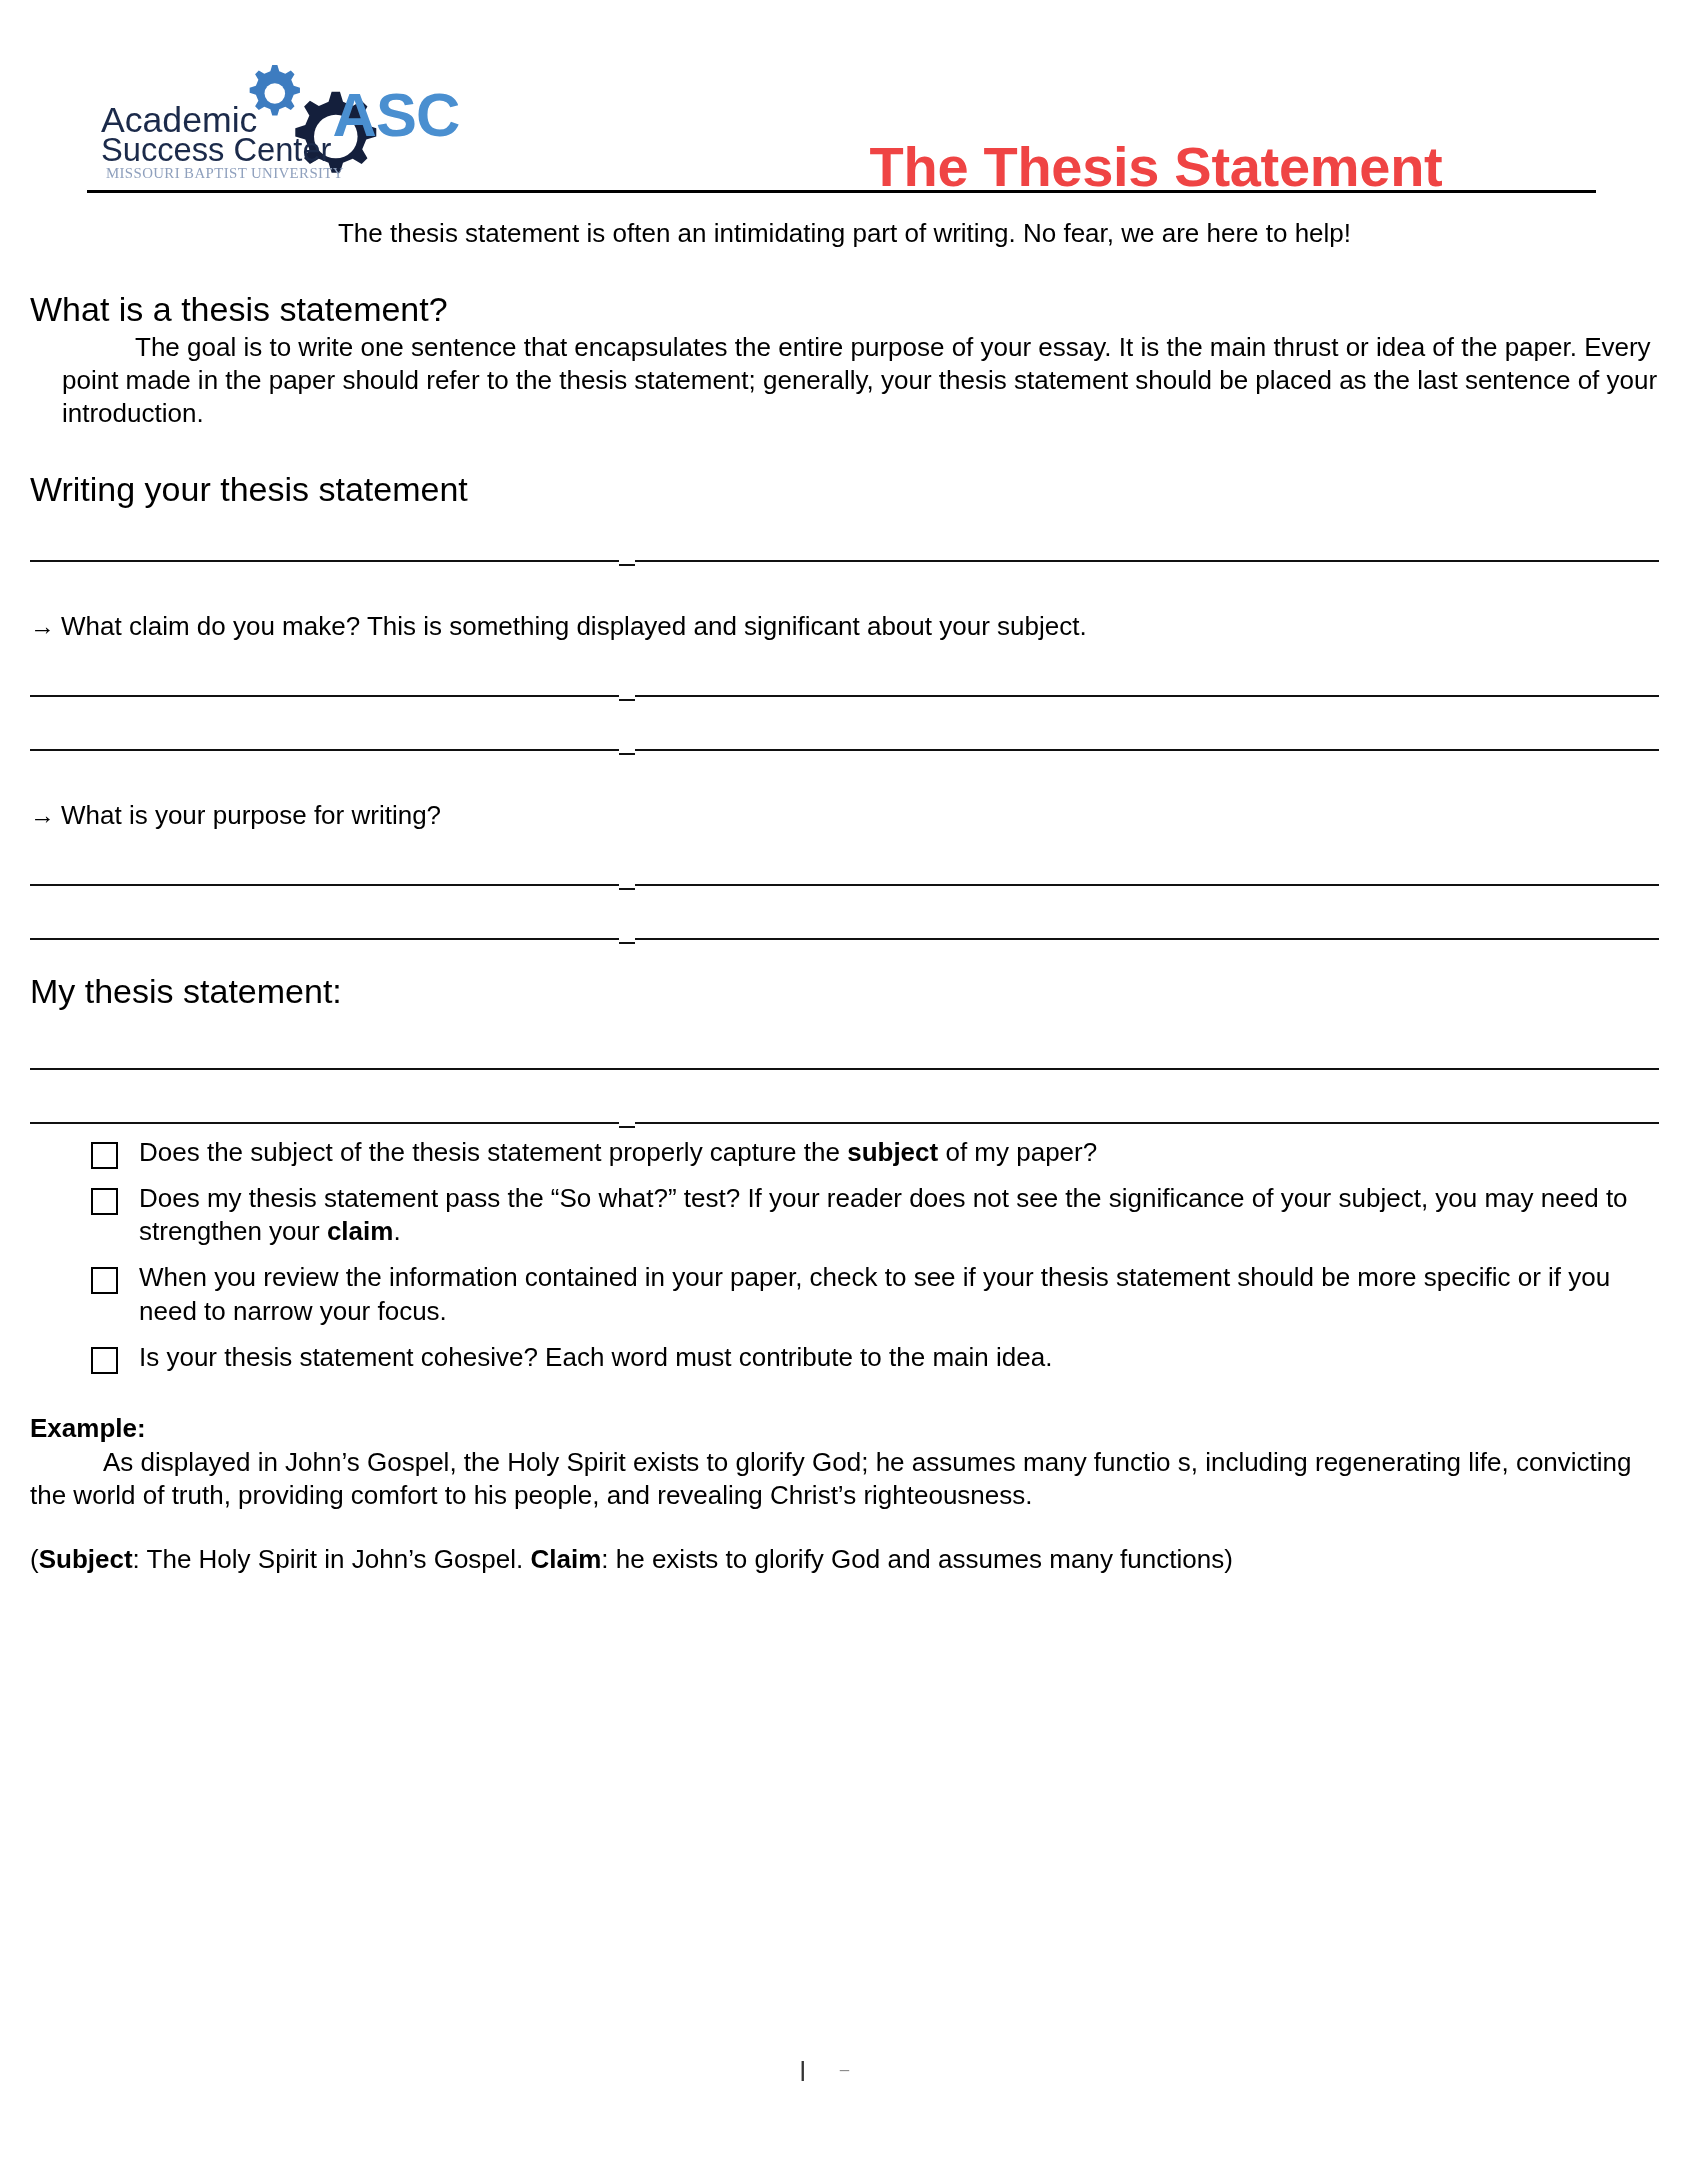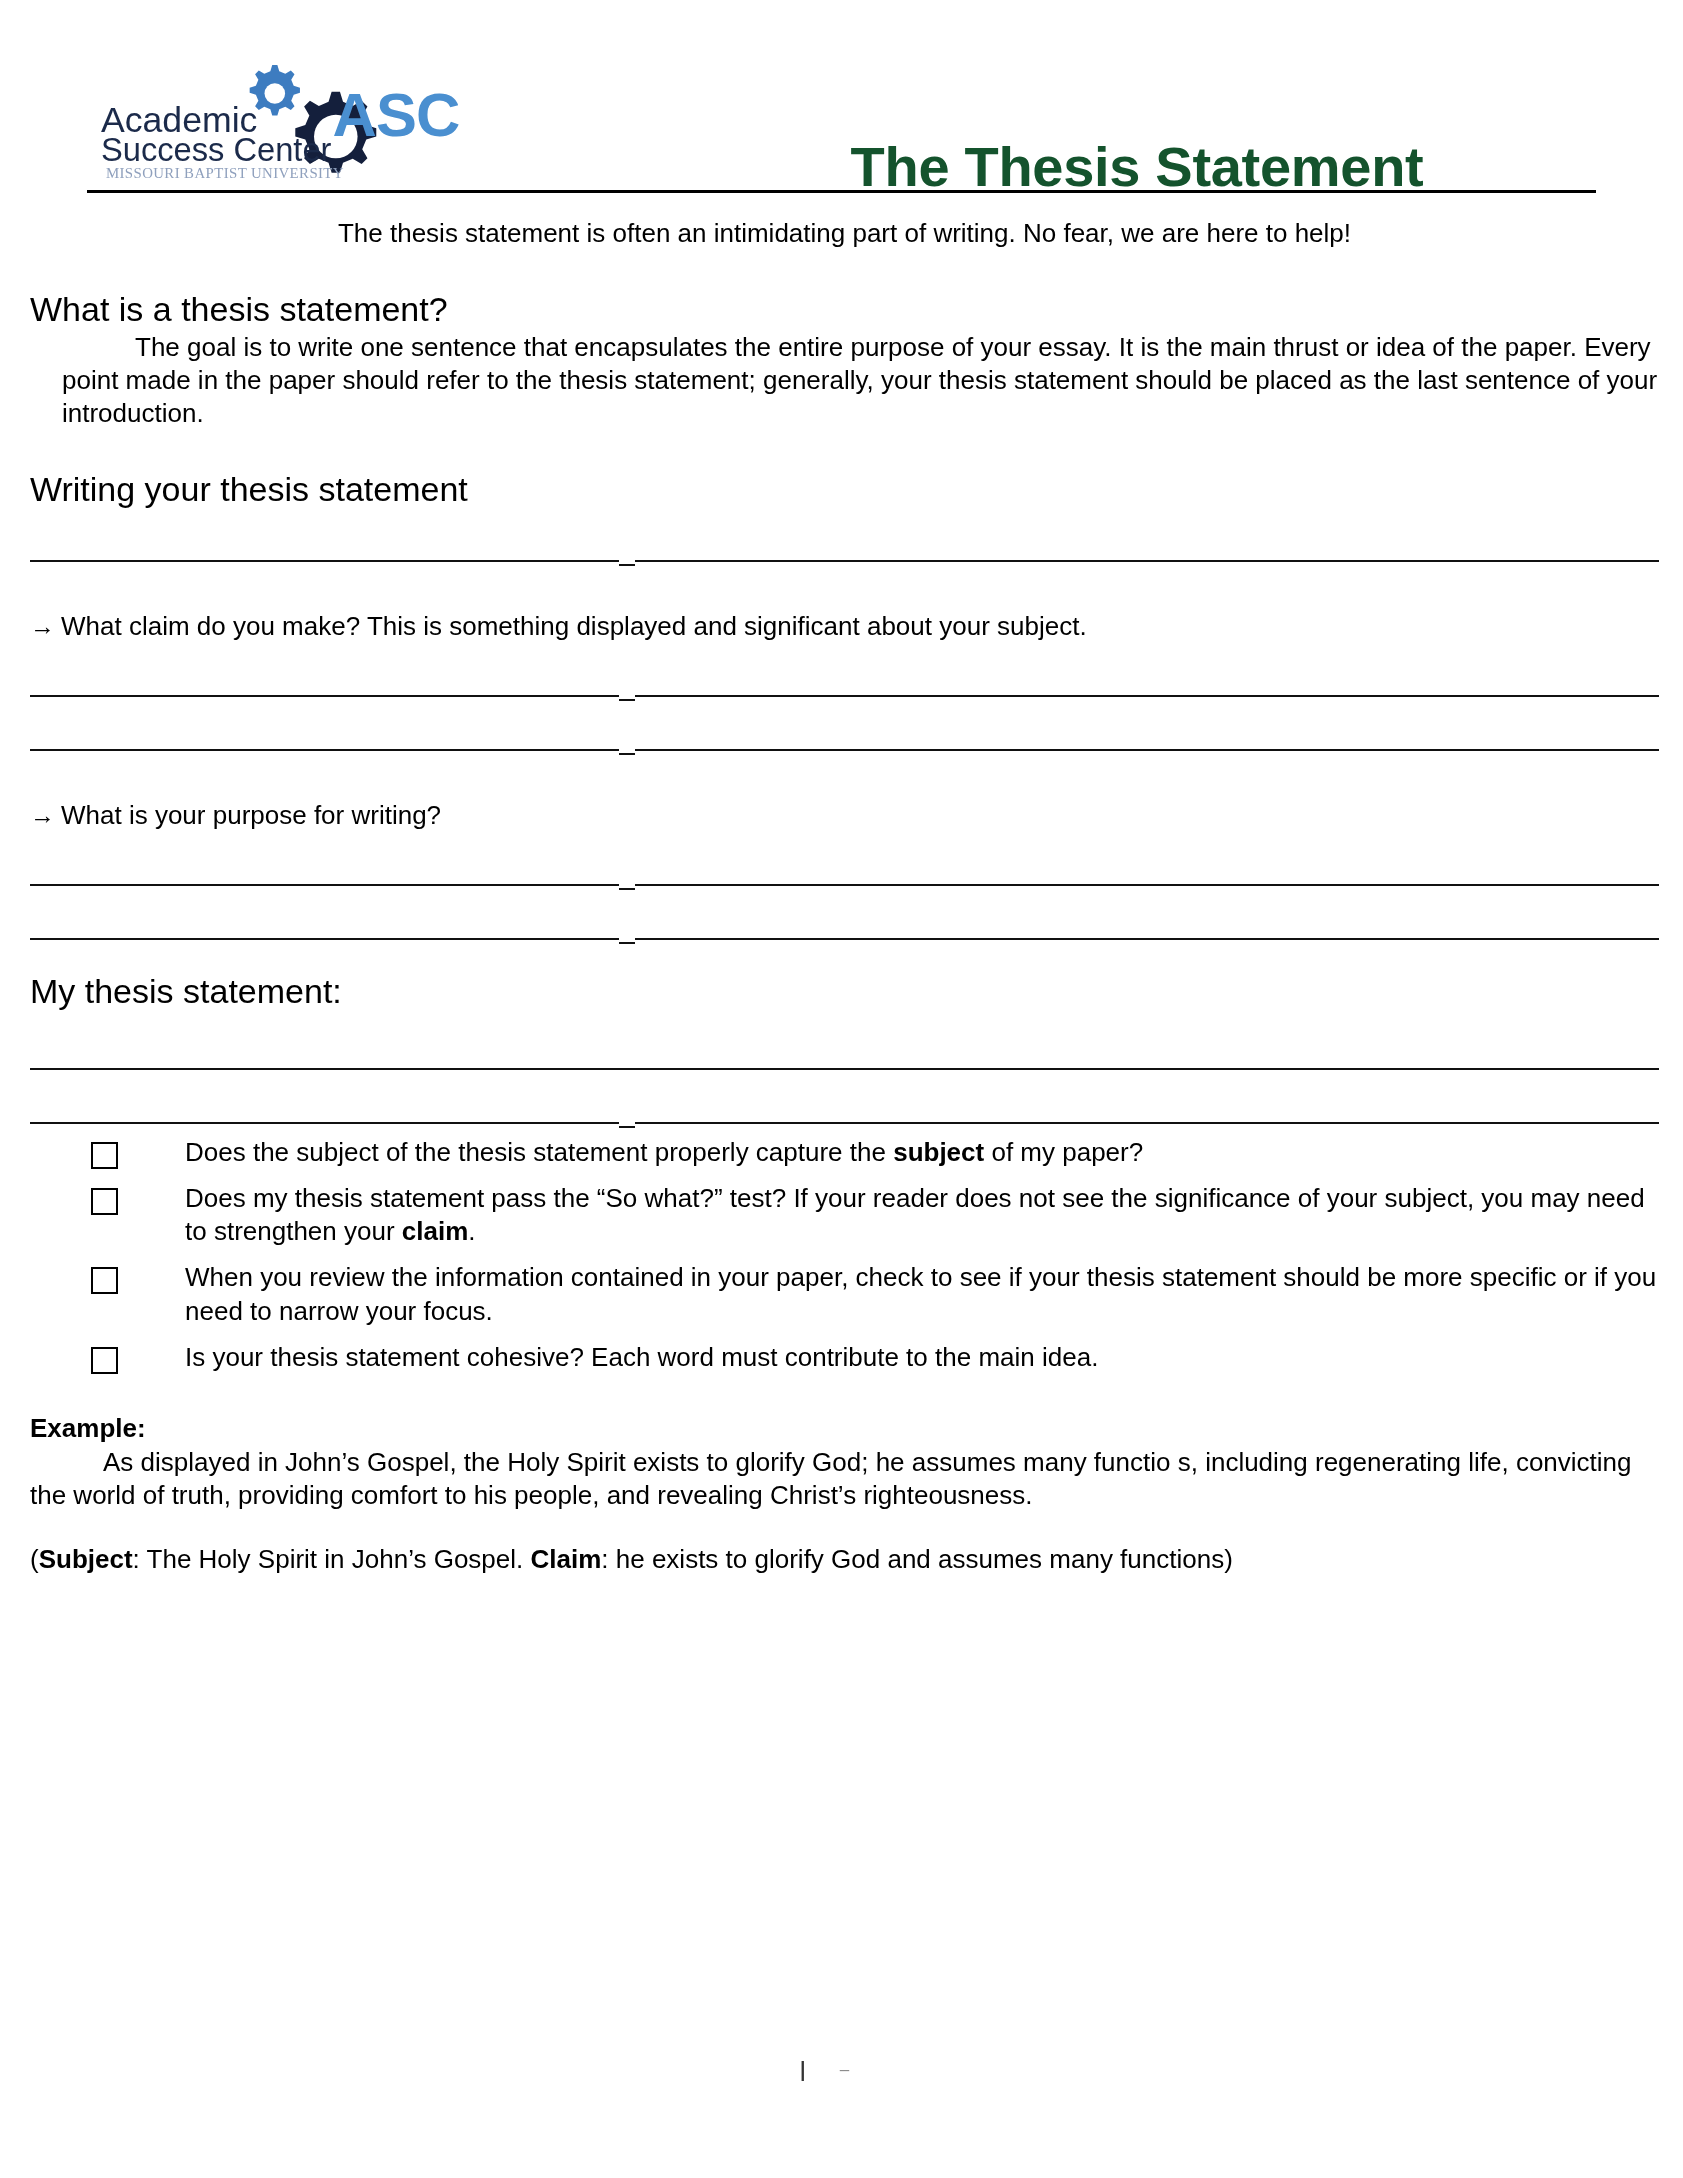--- a/index.html
+++ b/index.html
@@ -34,27 +34,27 @@
     position: absolute;
     left: 10px;
     top: 61px;
     width: 396px;
     height: 129px;
   }
   .logo-svg { display: block; }
 
   .doc-title {
     position: absolute;
-    left: 575px;
+    left: 594px;
     top: 139px;
     width: 950px;
     text-align: center;
     font-size: 56px;
     font-weight: bold;
-    color: #14532d;
+    color: #ef4444;
     letter-spacing: -0.3px;
     line-height: 1;
     white-space: nowrap;
   }
 
   .header-rule {
     position: absolute;
     left: 87px;
     right: 87px;
     top: 190px;
@@ -128,21 +128,20 @@
   .checklist-head {
     font-size: 26px;
     font-weight: bold;
     margin-top: 34px;
   }
   .check-item {
     display: flex;
     align-items: flex-start;
     margin-top: 12px;
     padding-left: 61px;
-    gap: 46px;
   }
   .check-item:first-of-type { margin-top: 4px; }
   .checkbox {
     flex: 0 0 auto;
     width: 27px;
     height: 27px;
     border: 2.2px solid #000;
     margin-top: 6px;
     margin-right: 21px;
     background: #fff;

